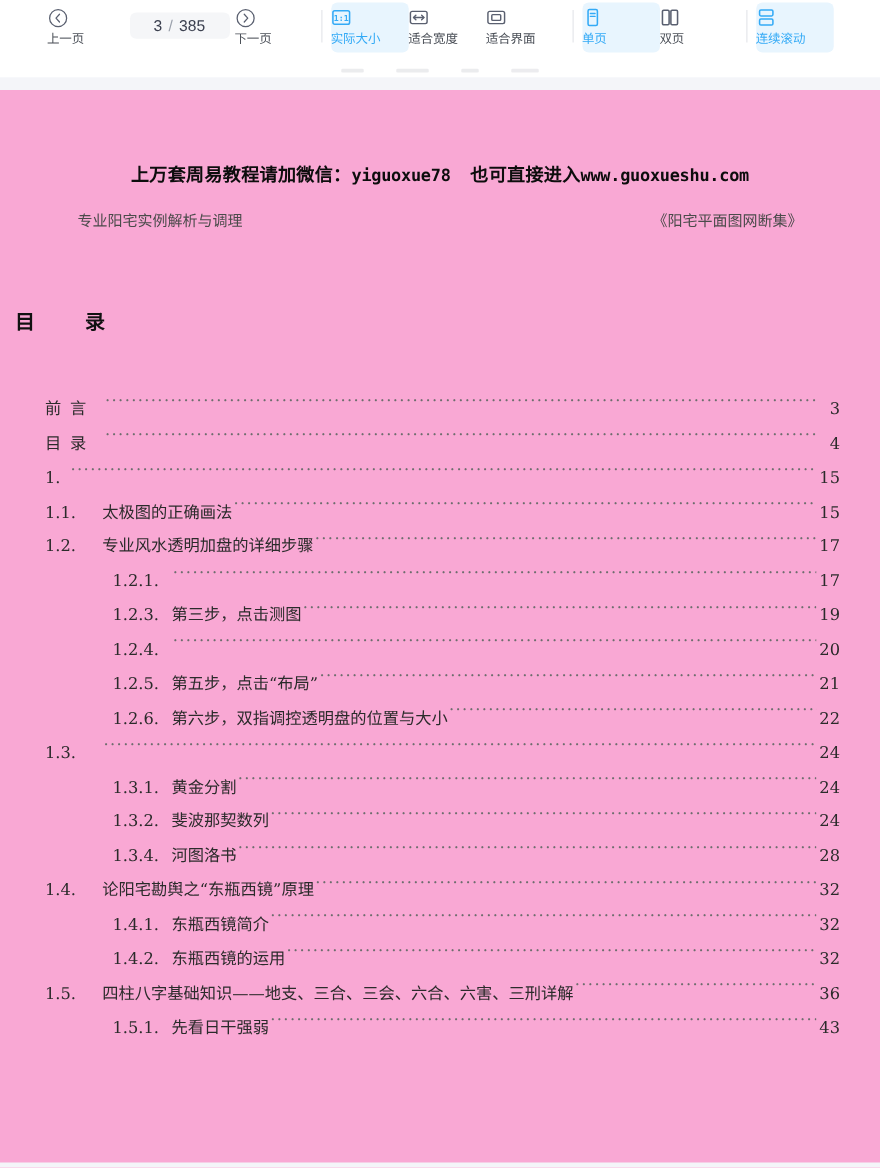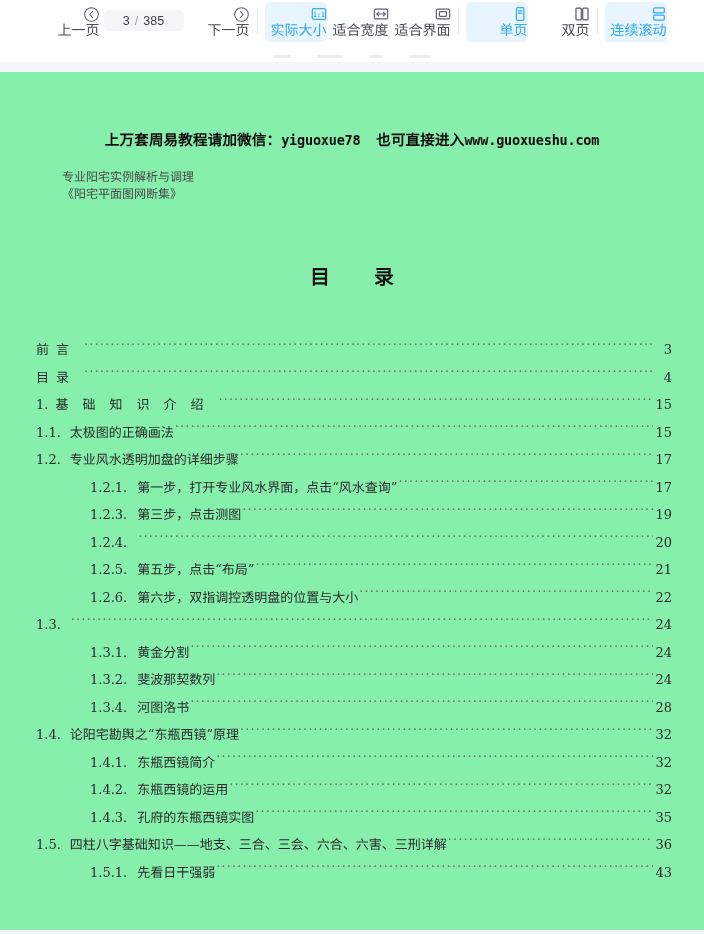--- a/index.html
+++ b/index.html
@@ -28,44 +28,44 @@
   }
   .tb-group {
     display: flex;
     align-items: flex-start;
   }
   .tb-item {
     width: 62px;
     height: 40px;
     display: flex;
     flex-direction: column;
-    align-items: flex-end;
+    align-items: flex-start;
     justify-content: flex-start;
     padding-top: 3px;
     box-sizing: border-box;
     border-radius: 5px;
     cursor: pointer;
     color: #4a4f57;
   }
   .tb-item.active {
     background: #e8f5fe;
     color: #33aaf6;
   }
   .tb-item .tb-icon {
     height: 18px;
     display: flex;
     align-items: center;
     justify-content: center;
     margin-bottom: 1px;
   }
   .tb-item .tb-label {
-    font-size: 14px;
+    font-size: 10px;
     line-height: 15px;
     white-space: nowrap;
-    font-family: Liberation Mono, monospace;
+    font-family: Liberation Serif, serif;
   }
   .tb-divider {
     width: 1px;
     height: 26px;
     background: #e6e8ec;
     margin: 6px 7px 0 7px;
     align-self: flex-start;
   }
 
   .page-counter {
@@ -128,21 +128,21 @@
     background: #f4f5f9;
   }
 
   
   .doc-page {
     position: absolute;
     top: 28px;
     left: 0;
     width: 704px;
     height: 862px;
-    background: #86efac;
+    background: #f9a8d4;
     box-sizing: border-box;
     padding: 0;
     overflow: hidden;
   }
 
   .doc-banner {
     text-align: center;
     font-family: "DejaVu Sans", sans-serif;
     font-size: 14.5px;
     font-weight: bold;
@@ -159,28 +159,26 @@
 
   .doc-runhead {
     display: flex;
     justify-content: space-between;
     align-items: baseline;
     margin-top: 18px;
     padding: 0 62px 0 62px;
     font-family: "DejaVu Serif", "Liberation Serif", serif;
     font-size: 12px;
     color: #4b4b4b;
-    flex-direction: column;
   }
 
   .doc-title {
-    text-align: center;
     margin-top: 60px;
     font-family: Liberation Sans, sans-serif;
-    font-size: 20px;
+    font-size: 16px;
     font-weight: bold;
     color: #111;
     letter-spacing: 12px;
     text-indent: 12px;
   }
 
   .toc {
     margin-top: 46px;
     padding: 0 32px 0 32px;
     font-family: "DejaVu Serif", "Liberation Serif", serif;
@@ -222,21 +220,21 @@
     flex: 0 0 auto;
     text-align: right;
     min-width: 17px;
   }
 
   
   .lvl-0 { padding-left: 4px; }
   .lvl-1 { padding-left: 4px; }
   .lvl-2 { padding-left: 58px; }
   .lvl-0 .t-num { margin-right: 7px; }
-  .lvl-1 .t-num { margin-right: 9px; }
+  .lvl-1 .t-num { margin-right: 21px; }
   .lvl-2 .t-num { margin-right: 10px; }
   .lvl-0 .t-text { letter-spacing: 14px; }
 
   .doc-bottom-fade {
     position: absolute;
     left: 0;
     bottom: 0;
     width: 704px;
     height: 4px;
     background: #f4f5f9;
@@ -380,39 +378,37 @@
           <span class="t-page">3</span>
         </div>
         <div class="toc-row lvl-0">
           <span class="t-num">目</span>
           <span class="t-text">录</span>
           <span class="t-leader"></span>
           <span class="t-page">4</span>
         </div>
         <div class="toc-row lvl-0">
           <span class="t-num">1.</span>
-          <span class="t-text">基础知识介绍</span>
           <span class="t-leader"></span>
           <span class="t-page">15</span>
         </div>
         <div class="toc-row lvl-1">
           <span class="t-num">1.1.</span>
           <span class="t-text">太极图的正确画法</span>
           <span class="t-leader"></span>
           <span class="t-page">15</span>
         </div>
         <div class="toc-row lvl-1">
           <span class="t-num">1.2.</span>
           <span class="t-text">专业风水透明加盘的详细步骤</span>
           <span class="t-leader"></span>
           <span class="t-page">17</span>
         </div>
         <div class="toc-row lvl-2">
           <span class="t-num">1.2.1.</span>
-          <span class="t-text">第一步，打开专业风水界面，点击“风水查询”</span>
           <span class="t-leader"></span>
           <span class="t-page">17</span>
         </div>
         <div class="toc-row lvl-2">
           <span class="t-num">1.2.3.</span>
           <span class="t-text">第三步，点击测图</span>
           <span class="t-leader"></span>
           <span class="t-page">19</span>
         </div>
         <div class="toc-row lvl-2">
@@ -466,26 +462,20 @@
           <span class="t-text">东瓶西镜简介</span>
           <span class="t-leader"></span>
           <span class="t-page">32</span>
         </div>
         <div class="toc-row lvl-2">
           <span class="t-num">1.4.2.</span>
           <span class="t-text">东瓶西镜的运用</span>
           <span class="t-leader"></span>
           <span class="t-page">32</span>
         </div>
-        <div class="toc-row lvl-2">
-          <span class="t-num">1.4.3.</span>
-          <span class="t-text">孔府的东瓶西镜实图</span>
-          <span class="t-leader"></span>
-          <span class="t-page">35</span>
-        </div>
         <div class="toc-row lvl-1">
           <span class="t-num">1.5.</span>
           <span class="t-text">四柱八字基础知识——地支、三合、三会、六合、六害、三刑详解</span>
           <span class="t-leader"></span>
           <span class="t-page">36</span>
         </div>
         <div class="toc-row lvl-2">
           <span class="t-num">1.5.1.</span>
           <span class="t-text">先看日干强弱</span>
           <span class="t-leader"></span>

